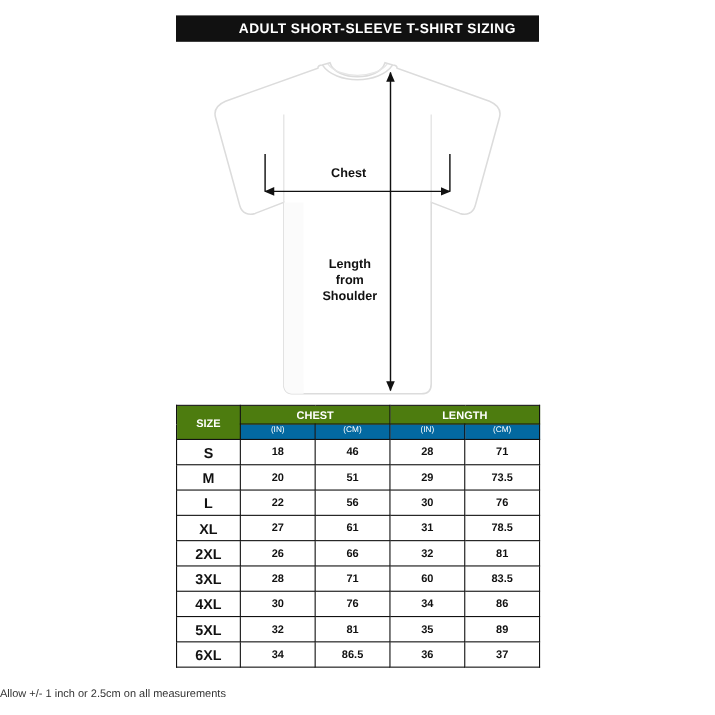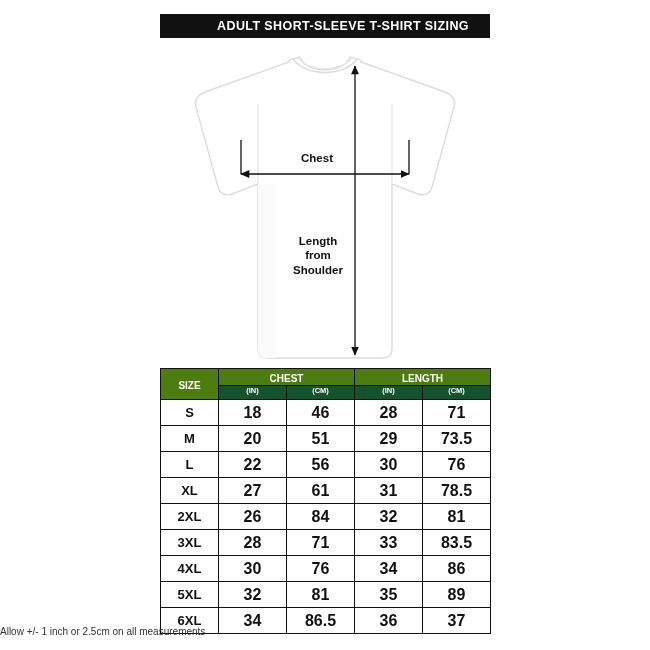--- a/index.html
+++ b/index.html
@@ -90,29 +90,29 @@
     color: #111111;
   }
   thead tr.head-main th {
     background: #4d7c0f;
     color: #ffffff;
     font-size: 10px;
     padding: 4px 0 1px 0;
     border-color: #111111;
   }
   thead tr.head-sub th {
-    background: #14532d;
+    background: #0369a1;
     color: #ffffff;
     font-size: 7.5px;
     padding: 0 0 4px 0;
     border-color: #111111;
-    font-weight: bold;
+    font-weight: normal;
   }
   tbody td {
-    font-size: 16px;
+    font-size: 10px;
     padding: 3.5px 0;
     background: #ffffff;
   }
   tbody td.size-cell {
     font-size: 13px;
   }
   .col-size { width: 58px; }
   .col-val { width: 68px; }
 
   
@@ -247,29 +247,29 @@
       <tr>
         <td class="size-cell">XL</td>
         <td>27</td>
         <td>61</td>
         <td>31</td>
         <td>78.5</td>
       </tr>
       <tr>
         <td class="size-cell">2XL</td>
         <td>26</td>
-        <td>84</td>
+        <td>66</td>
         <td>32</td>
         <td>81</td>
       </tr>
       <tr>
         <td class="size-cell">3XL</td>
         <td>28</td>
         <td>71</td>
-        <td>33</td>
+        <td>60</td>
         <td>83.5</td>
       </tr>
       <tr>
         <td class="size-cell">4XL</td>
         <td>30</td>
         <td>76</td>
         <td>34</td>
         <td>86</td>
       </tr>
       <tr>

